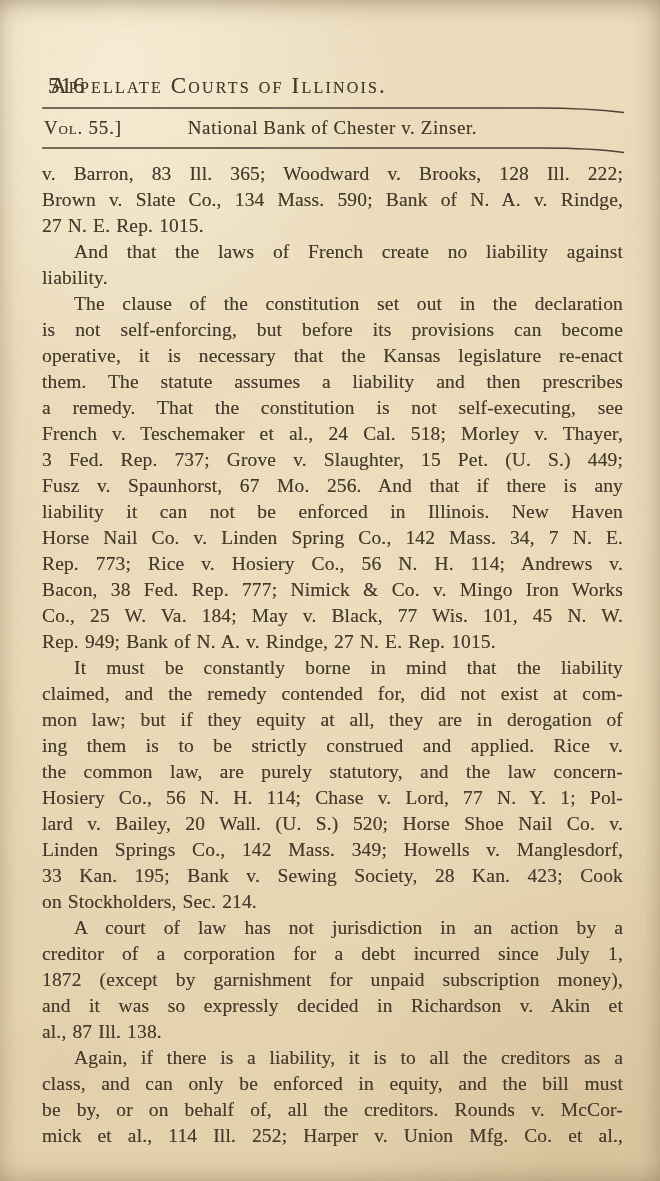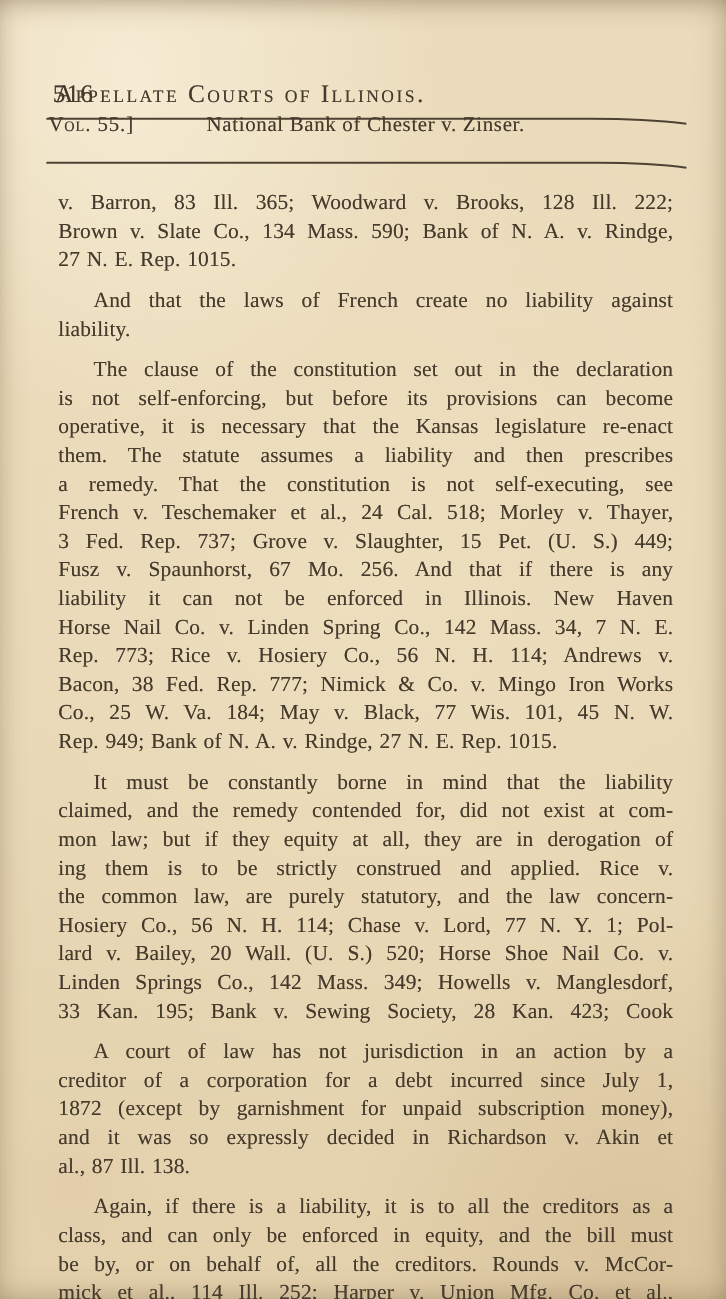--- a/index.html
+++ b/index.html
@@ -31,27 +31,27 @@
   
   .pagehead{position:absolute;top:73px;left:42px;width:581px;height:30px;}
   .pgnum{position:absolute;left:6px;top:0;font-size:23px;letter-spacing:1px;text-align:right;}
   .runtitle{
     position:absolute;left:8px;right:0;top:0;
     font-variant:small-caps;font-size:23px;letter-spacing:2.2px;
   }
   .rule{position:absolute;left:42px;}
   .rule1{top:106px;}
   .rule2{top:146px;}
-  .volrow{position:absolute;top:101px;left:42px;width:581px;height:26px;}
+  .volrow{position:absolute;top:115px;left:42px;width:581px;height:26px;}
   .vollabel{position:absolute;left:2px;top:2px;font-variant:small-caps;font-size:19px;letter-spacing:0.8px;}
   .casetitle{position:absolute;left:0;right:0;top:2px;text-align:center;font-size:19px;letter-spacing:0.6px;}
 
   
   .bodytext{position:absolute;top:161px;left:42px;width:581px;font-size:19.5px;}
-  .para{margin:11px;padding:0;}
+  .para{margin:0;padding:0;}
   .ln{
     height:26px;line-height:26px;
     text-align:justify;text-align-last:justify;
     letter-spacing:0.15px;word-spacing:1px;
   }
   .ln.ind{padding-left:32px;}
   .ln.last{text-align-last:left;}
 </style>
 </head>
 <body>
@@ -105,20 +105,21 @@
       <div class="para">
         <div class="ln ind">It must be constantly borne in mind that the liability</div>
         <div class="ln">claimed, and the remedy contended for, did not exist at com-</div>
         <div class="ln">mon law; but if they equity at all, they are in derogation of</div>
         <div class="ln">ing them is to be strictly construed and applied. Rice v.</div>
         <div class="ln">the common law, are purely statutory, and the law concern-</div>
         <div class="ln">Hosiery Co., 56 N. H. 114; Chase v. Lord, 77 N. Y. 1; Pol-</div>
         <div class="ln">lard v. Bailey, 20 Wall. (U. S.) 520; Horse Shoe Nail Co. v.</div>
         <div class="ln">Linden Springs Co., 142 Mass. 349; Howells v. Manglesdorf,</div>
         <div class="ln">33 Kan. 195; Bank v. Sewing Society, 28 Kan. 423; Cook</div>
+        <div class="ln last">on Stockholders, Sec. 214.</div>
       </div>
       <div class="para">
         <div class="ln ind">A court of law has not jurisdiction in an action by a</div>
         <div class="ln">creditor of a corporation for a debt incurred since July 1,</div>
         <div class="ln">1872 (except by garnishment for unpaid subscription money),</div>
         <div class="ln">and it was so expressly decided in Richardson v. Akin et</div>
         <div class="ln last">al., 87 Ill. 138.</div>
       </div>
       <div class="para">
         <div class="ln ind">Again, if there is a liability, it is to all the creditors as a</div>

